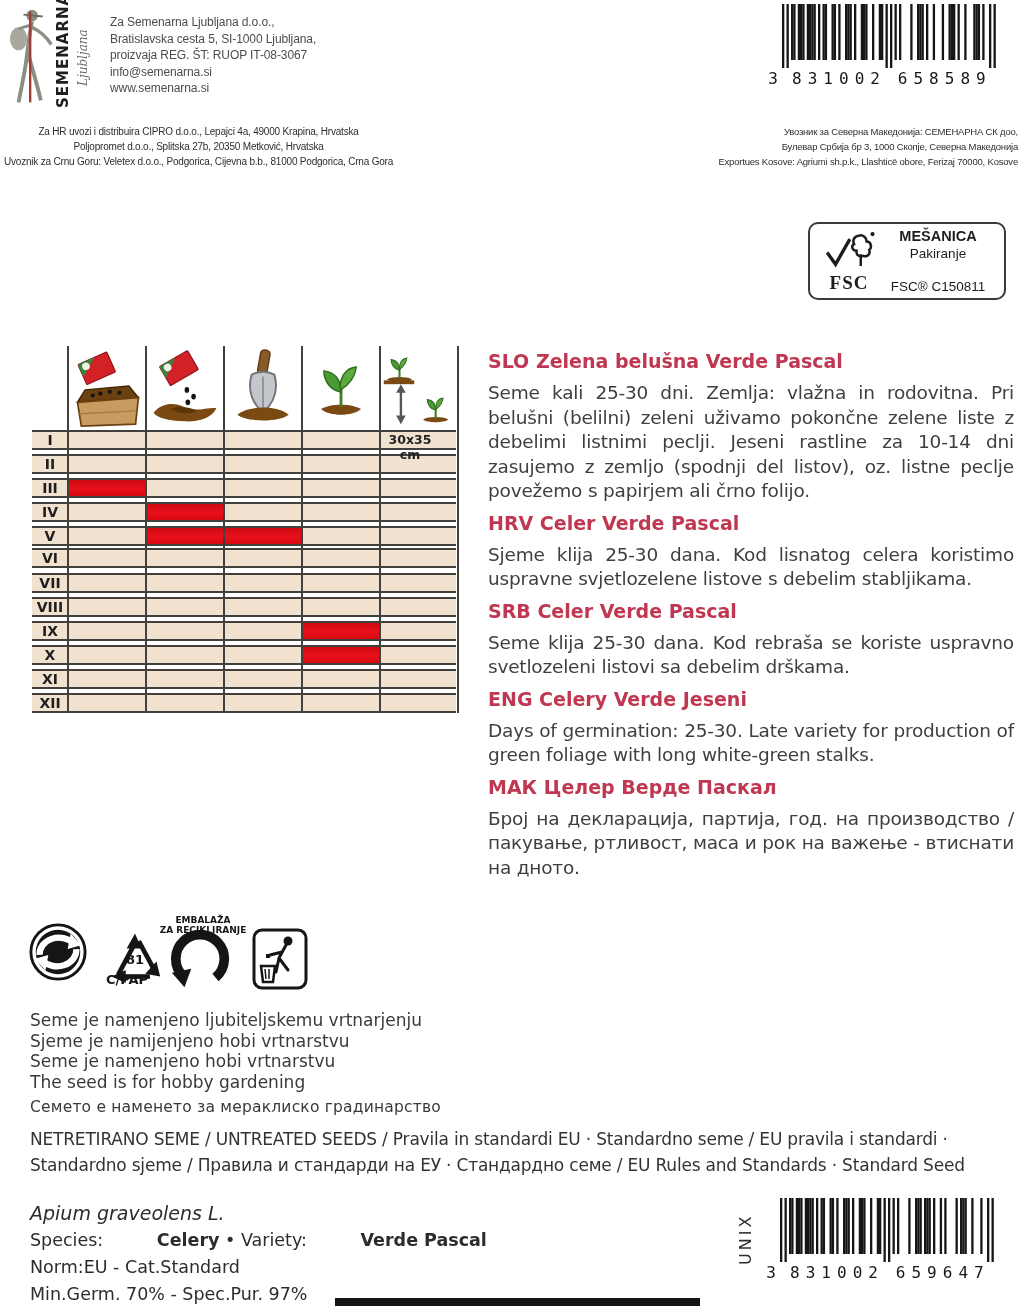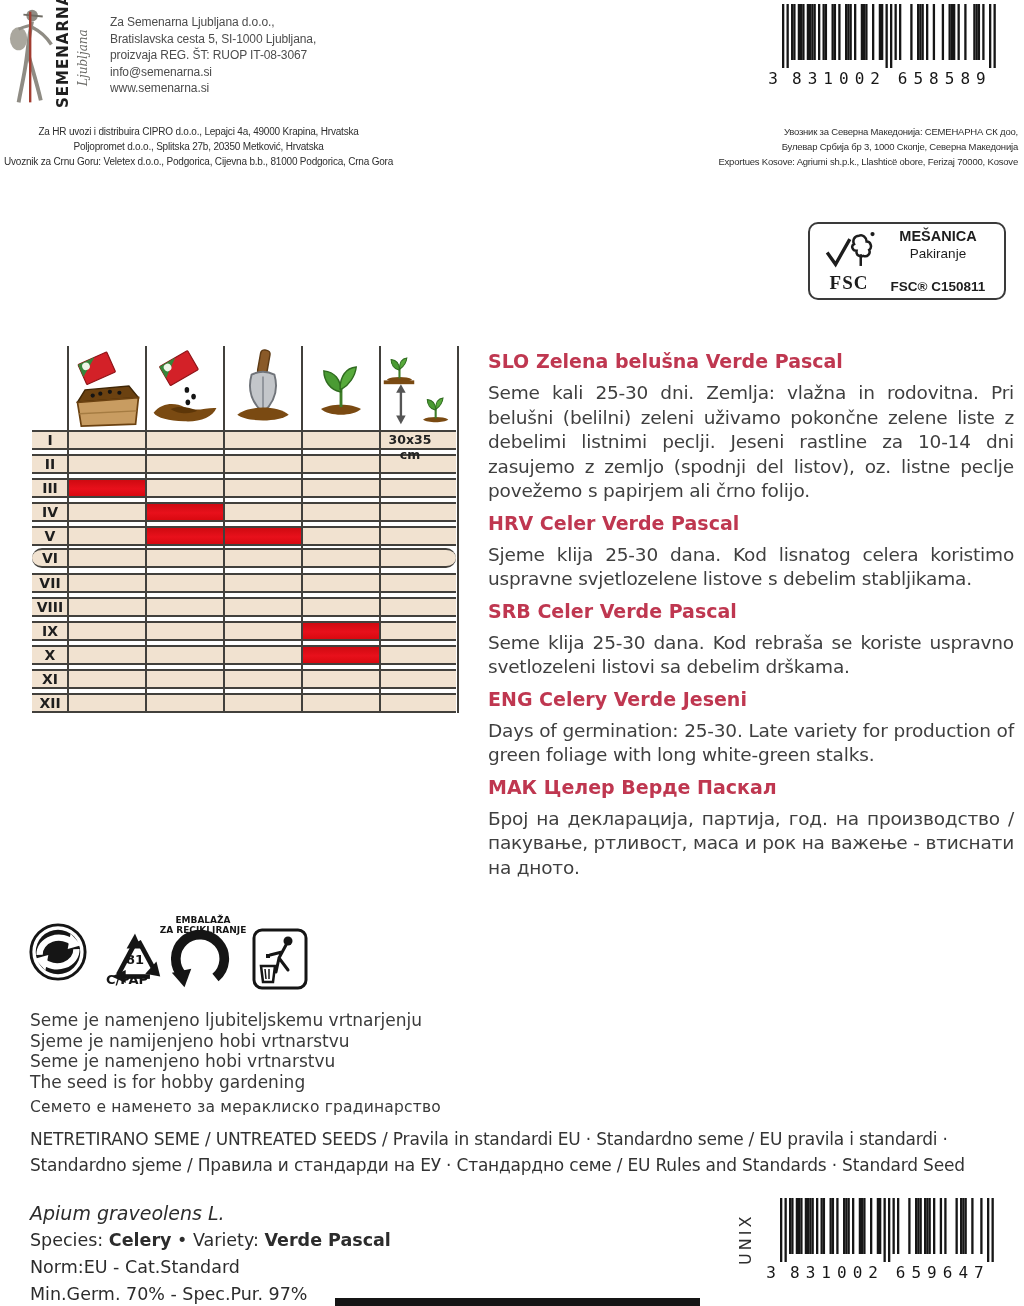--- a/index.html
+++ b/index.html
@@ -25,21 +25,21 @@
   .dist-right{right:6px;text-align:right;font-size:9.5px;}
   
   .fsc-box{position:absolute;left:808px;top:222px;width:198px;height:78px;border:2.5px solid #3a3a3a;
         border-radius:10px;box-sizing:border-box;display:flex;align-items:center;padding:4px 8px;
         font-family:"Liberation Sans",sans-serif;}
   .fsc-logo{width:62px;text-align:center;}
   .fsc-word{font-family:"Liberation Serif",serif;font-weight:bold;font-size:19px;letter-spacing:1px;color:#1d1d1d;margin-top:-3px;}
   .fsc-text{flex:1;text-align:center;color:#1d1d1d;}
   .fsc-mix{font-weight:bold;font-size:14.5px;}
   .fsc-pack{font-size:13.5px;margin-top:2px;}
-  .fsc-lic{font-weight:bold;font-size:13.5px;margin-top:18px;}
+  .fsc-lic{font-weight:normal;font-size:13.5px;margin-top:18px;}
   
   #calendar{position:absolute;left:30px;top:346px;width:430px;height:372px;}
   .cal-icon{position:absolute;top:2px;width:78px;height:80px;z-index:4;}
   .cal-row{position:absolute;left:2px;width:424px;height:20px;box-sizing:border-box;
         background:var(--cell-bg);border-top:2px solid #42403c;border-bottom:2px solid #42403c;z-index:1;}
   .cal-month{position:absolute;left:0;top:0;width:36px;text-align:center;font-weight:bold;
         font-size:14px;line-height:16px;color:#1e1e1e;}
   .cal-bar{position:absolute;top:0;bottom:0;width:78px;
         background:linear-gradient(180deg,#cf0a11 0%,var(--bar-red) 55%,#d90910 100%);}
   .cal-vline{position:absolute;top:0;width:2.4px;height:367px;background:#42403c;z-index:3;}
@@ -57,21 +57,21 @@
   .emb-label{position:absolute;left:147px;top:915px;width:112px;text-align:center;
         font-weight:bold;font-size:9px;line-height:10px;color:#151515;}
   .circ-svg{position:absolute;left:168px;top:930px;width:62px;height:62px;}
   .tidy-svg{position:absolute;left:252px;top:928px;width:56px;height:62px;}
   
   #hobby{position:absolute;left:30px;top:1010px;font-size:17px;line-height:20.6px;color:#3a3a3a;}
   #hobby .cyr{font-size:15.5px;margin-top:5px;letter-spacing:0.2px;}
   #standards{position:absolute;left:30px;top:1126px;font-size:17px;line-height:26px;color:#333;white-space:nowrap;letter-spacing:-0.2px;}
   #product{position:absolute;left:30px;top:1200px;font-size:17.5px;line-height:27px;color:#2c2c2c;}
   .latin{font-style:italic;font-size:19px;}
-  .bold{font-weight:bold;}
+  .bold{font-weight:bold;margin-left:48px;}
   .unix-label{position:absolute;left:736px;top:1202px;height:74px;width:20px;writing-mode:vertical-rl;
         transform:rotate(180deg);font-size:16px;letter-spacing:3px;color:#2e2e2e;font-weight:500;text-align:center;}
   .bottom-strip{position:absolute;left:335px;top:1298px;width:365px;height:8px;background:#151515;}
 </style>
 </head>
 <body>
 
 <div id="page">
 
   <svg class="sower-svg" viewBox="0 0 60 112">
@@ -250,21 +250,21 @@
       </div>
       <div class="cal-row" style="top: 155.7px;">
         <span class="cal-month">IV</span>
         <div class="cal-bar" style="left: 114px;"></div>
       </div>
       <div class="cal-row" style="top: 179.6px;">
         <span class="cal-month">V</span>
         <div class="cal-bar" style="left: 114px;"></div>
         <div class="cal-bar" style="left: 192px;"></div>
       </div>
-      <div class="cal-row" style="top: 202px; border-radius: 10px;">
+      <div class="cal-row" style="top: 202px;">
         <span class="cal-month">VI</span>
       </div>
       <div class="cal-row" style="top: 227.4px;">
         <span class="cal-month">VII</span>
       </div>
       <div class="cal-row" style="top: 251.3px;">
         <span class="cal-month">VIII</span>
       </div>
       <div class="cal-row" style="top: 275.2px;">
         <span class="cal-month">IX</span>

